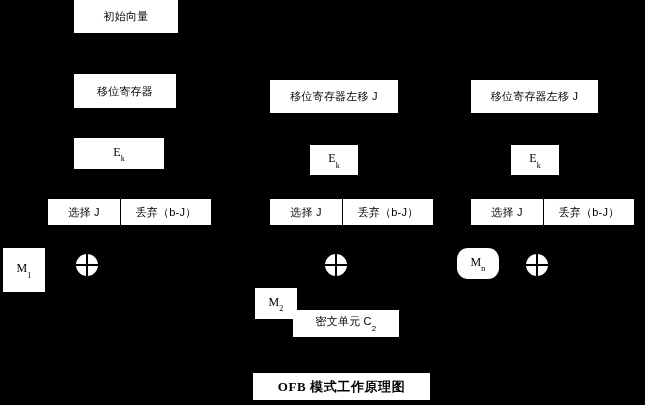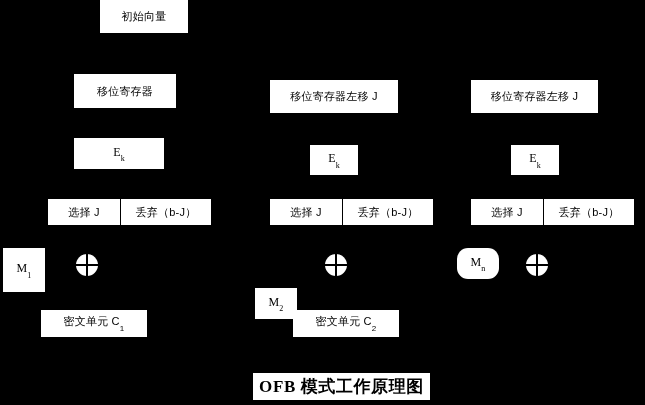--- a/index.html
+++ b/index.html
@@ -29,21 +29,21 @@
     white-space: nowrap;
     letter-spacing: 0.2px;
   }
   .box.serif {
     font-family: "Liberation Serif", serif;
     font-size: 12px;
   }
   .box.title {
     font-family: "Liberation Serif", serif;
     font-weight: bold;
-    font-size: 17px;
+    font-size: 13px;
     letter-spacing: 0.6px;
   }
   .sub {
     font-size: 8px;
     vertical-align: sub;
     position: relative;
     top: 2px;
     left: 0px;
   }
   .xor {
@@ -71,21 +71,21 @@
     height: 1.5px;
     width: 100%;
     margin-top: -0.75px;
   }
 </style>
 </head>
 <body>
 
 <div id="canvas">
 
-  <div class="box" style="left:74px; top:0px; width:88px; height:33px;margin-left:26px;">
+  <div class="box" style="left:74px; top:0px; width:104px; height:33px;">
     <span>初始向量</span>
   </div>
 
   <div class="box" style="left:74px; top:74px; width:102px; height:34px;">
     <span>移位寄存器</span>
   </div>
 
   <div class="box" style="left:270px; top:80px; width:128px; height:33px;">
     <span>移位寄存器左移 J</span>
   </div>
@@ -135,23 +135,20 @@
   <div class="box serif" style="left:255px; top:248px; width:42px; height:31px;margin-top:40px;">
     <span><span>M</span><span class="sub">2</span></span>
   </div>
   <div class="xor" style="left:325px; top:254px; width:22px; height:22px;"></div>
 
   <div class="box serif" style="left:457px; top:248px; width:42px; height:31px;border-radius:11px;">
     <span><span>M</span><span class="sub">n</span></span>
   </div>
   <div class="xor" style="left:526px; top:254px; width:22px; height:22px;"></div>
 
-  <div class="box" style="left:41px; top:310px; width:106px; height:27px;">
-    <span><span>密文单元 C</span><span class="sub">1</span></span>
-  </div>
 
   <div class="box" style="left:293px; top:310px; width:106px; height:27px;">
     <span><span>密文单元 C</span><span class="sub">2</span></span>
   </div>
 
 
   <div class="box title" style="left:253px; top:373px; width:177px; height:27px;">
     <span>OFB 模式工作原理图</span>
   </div>
 

